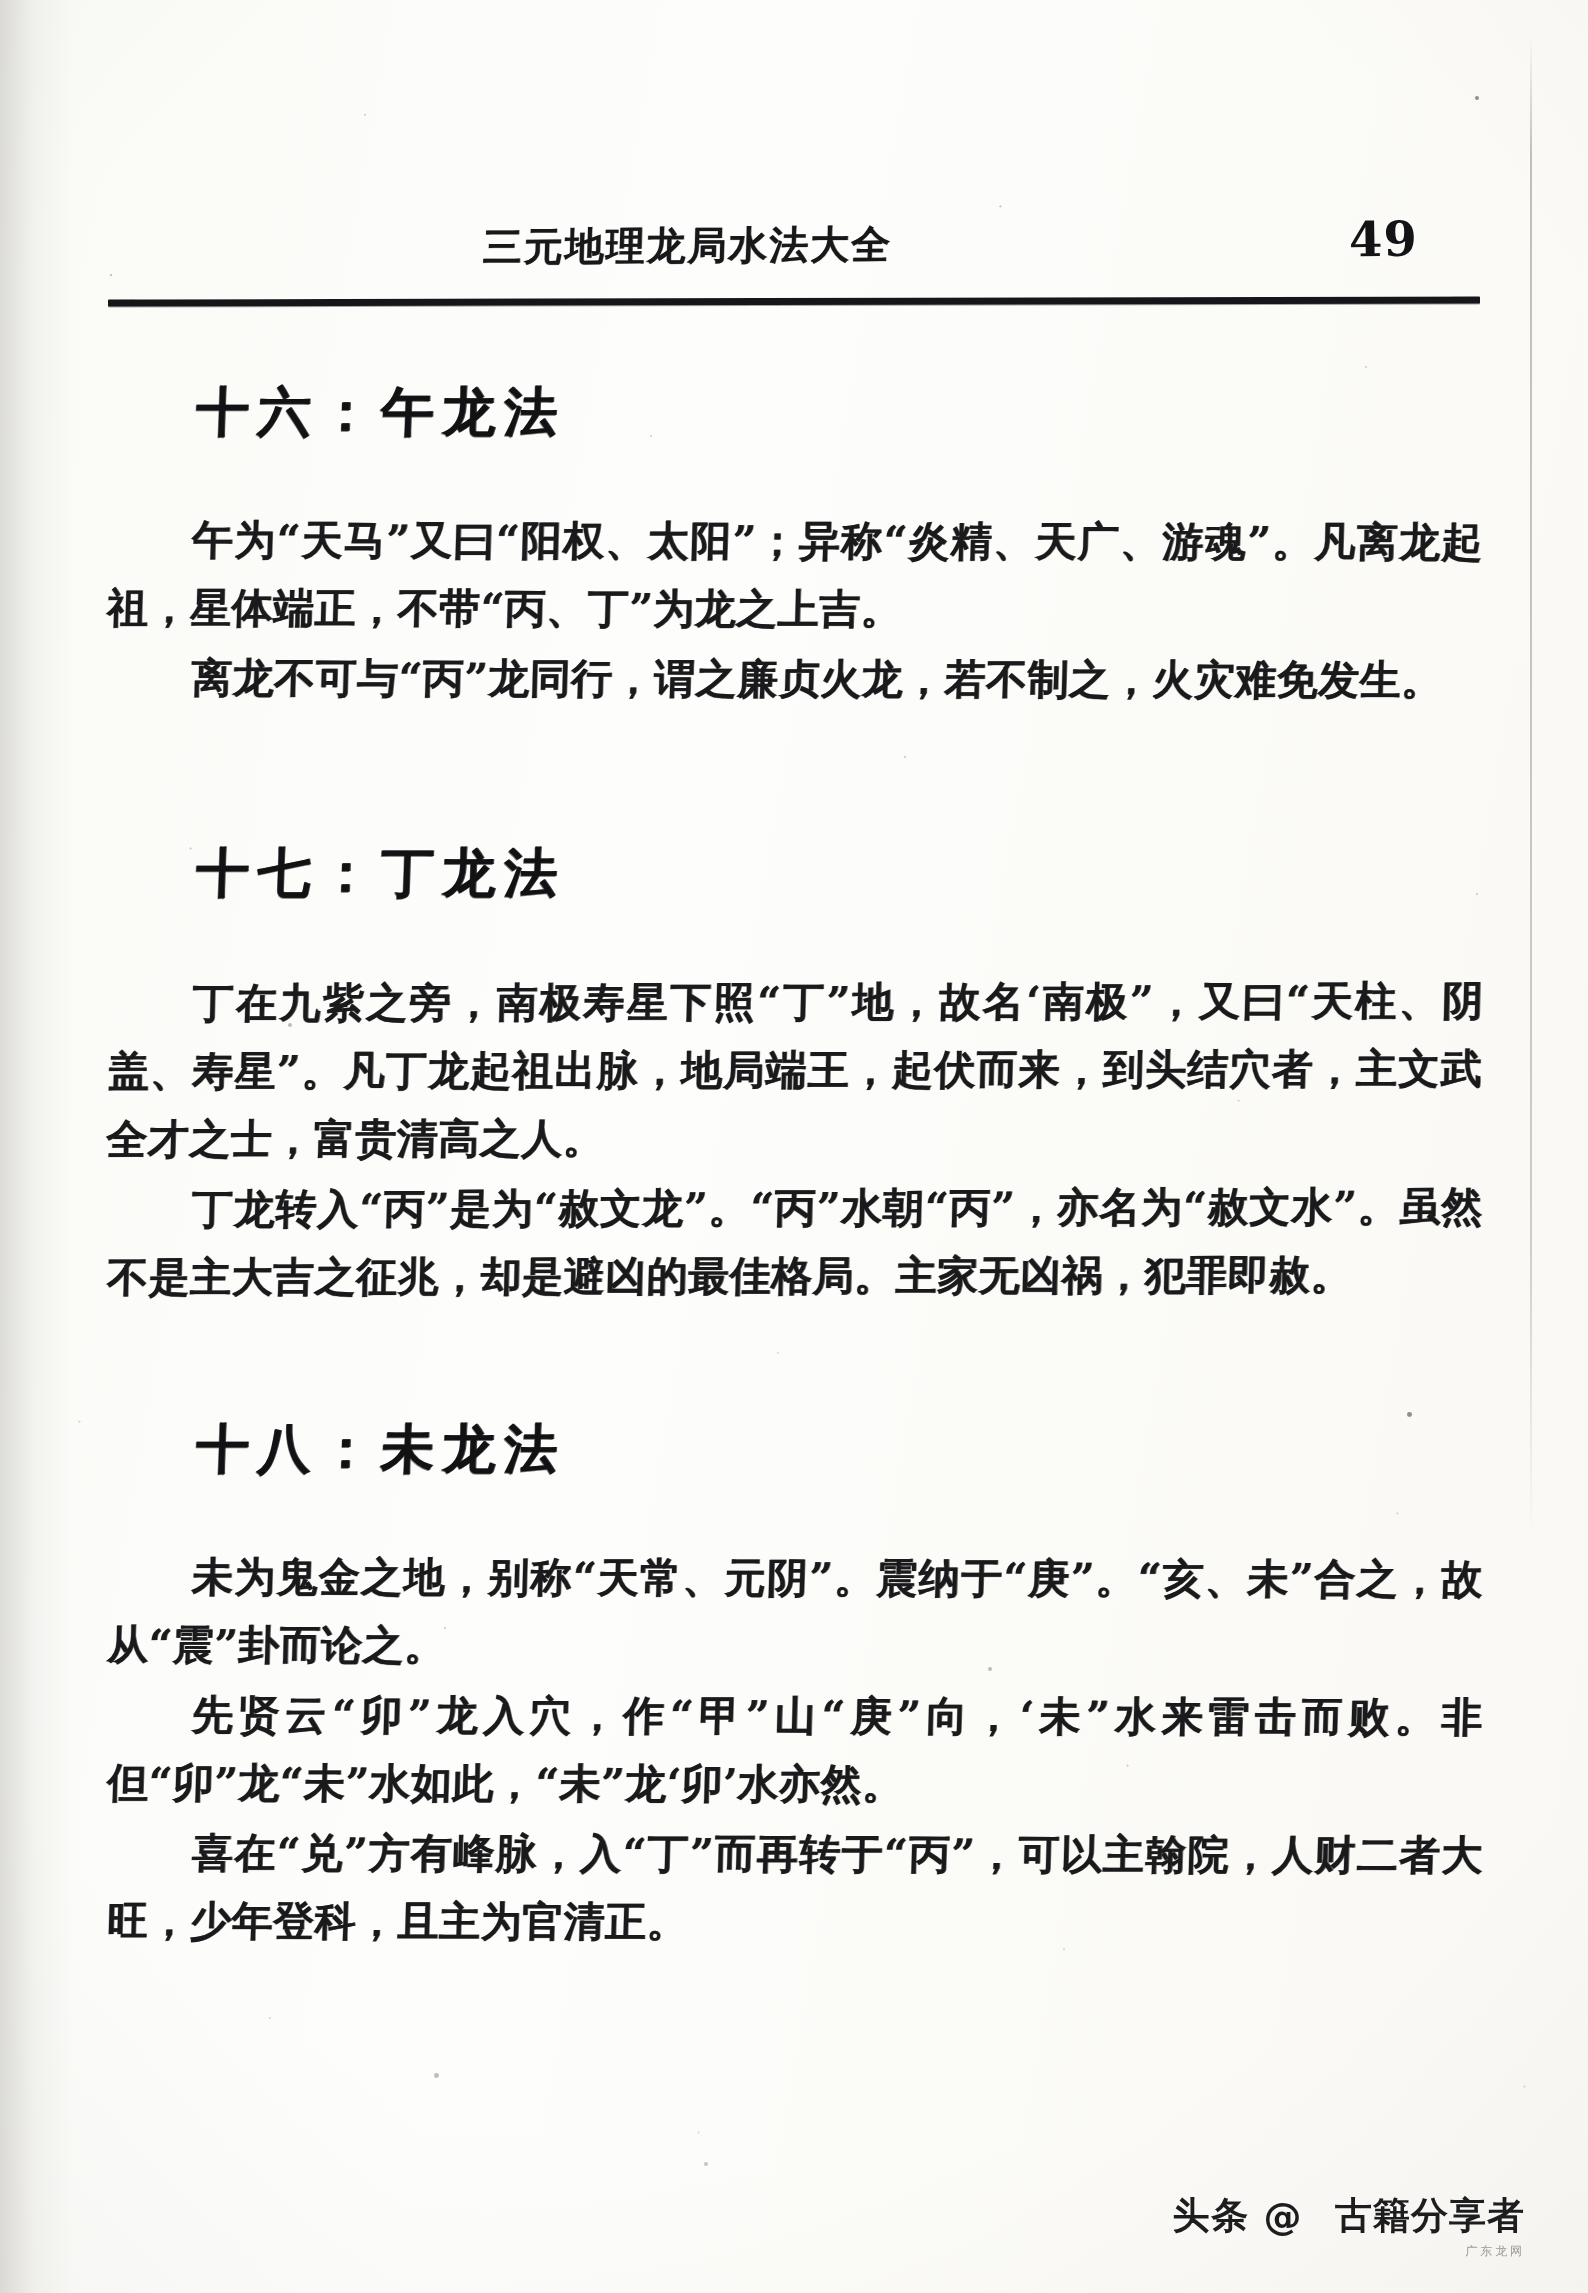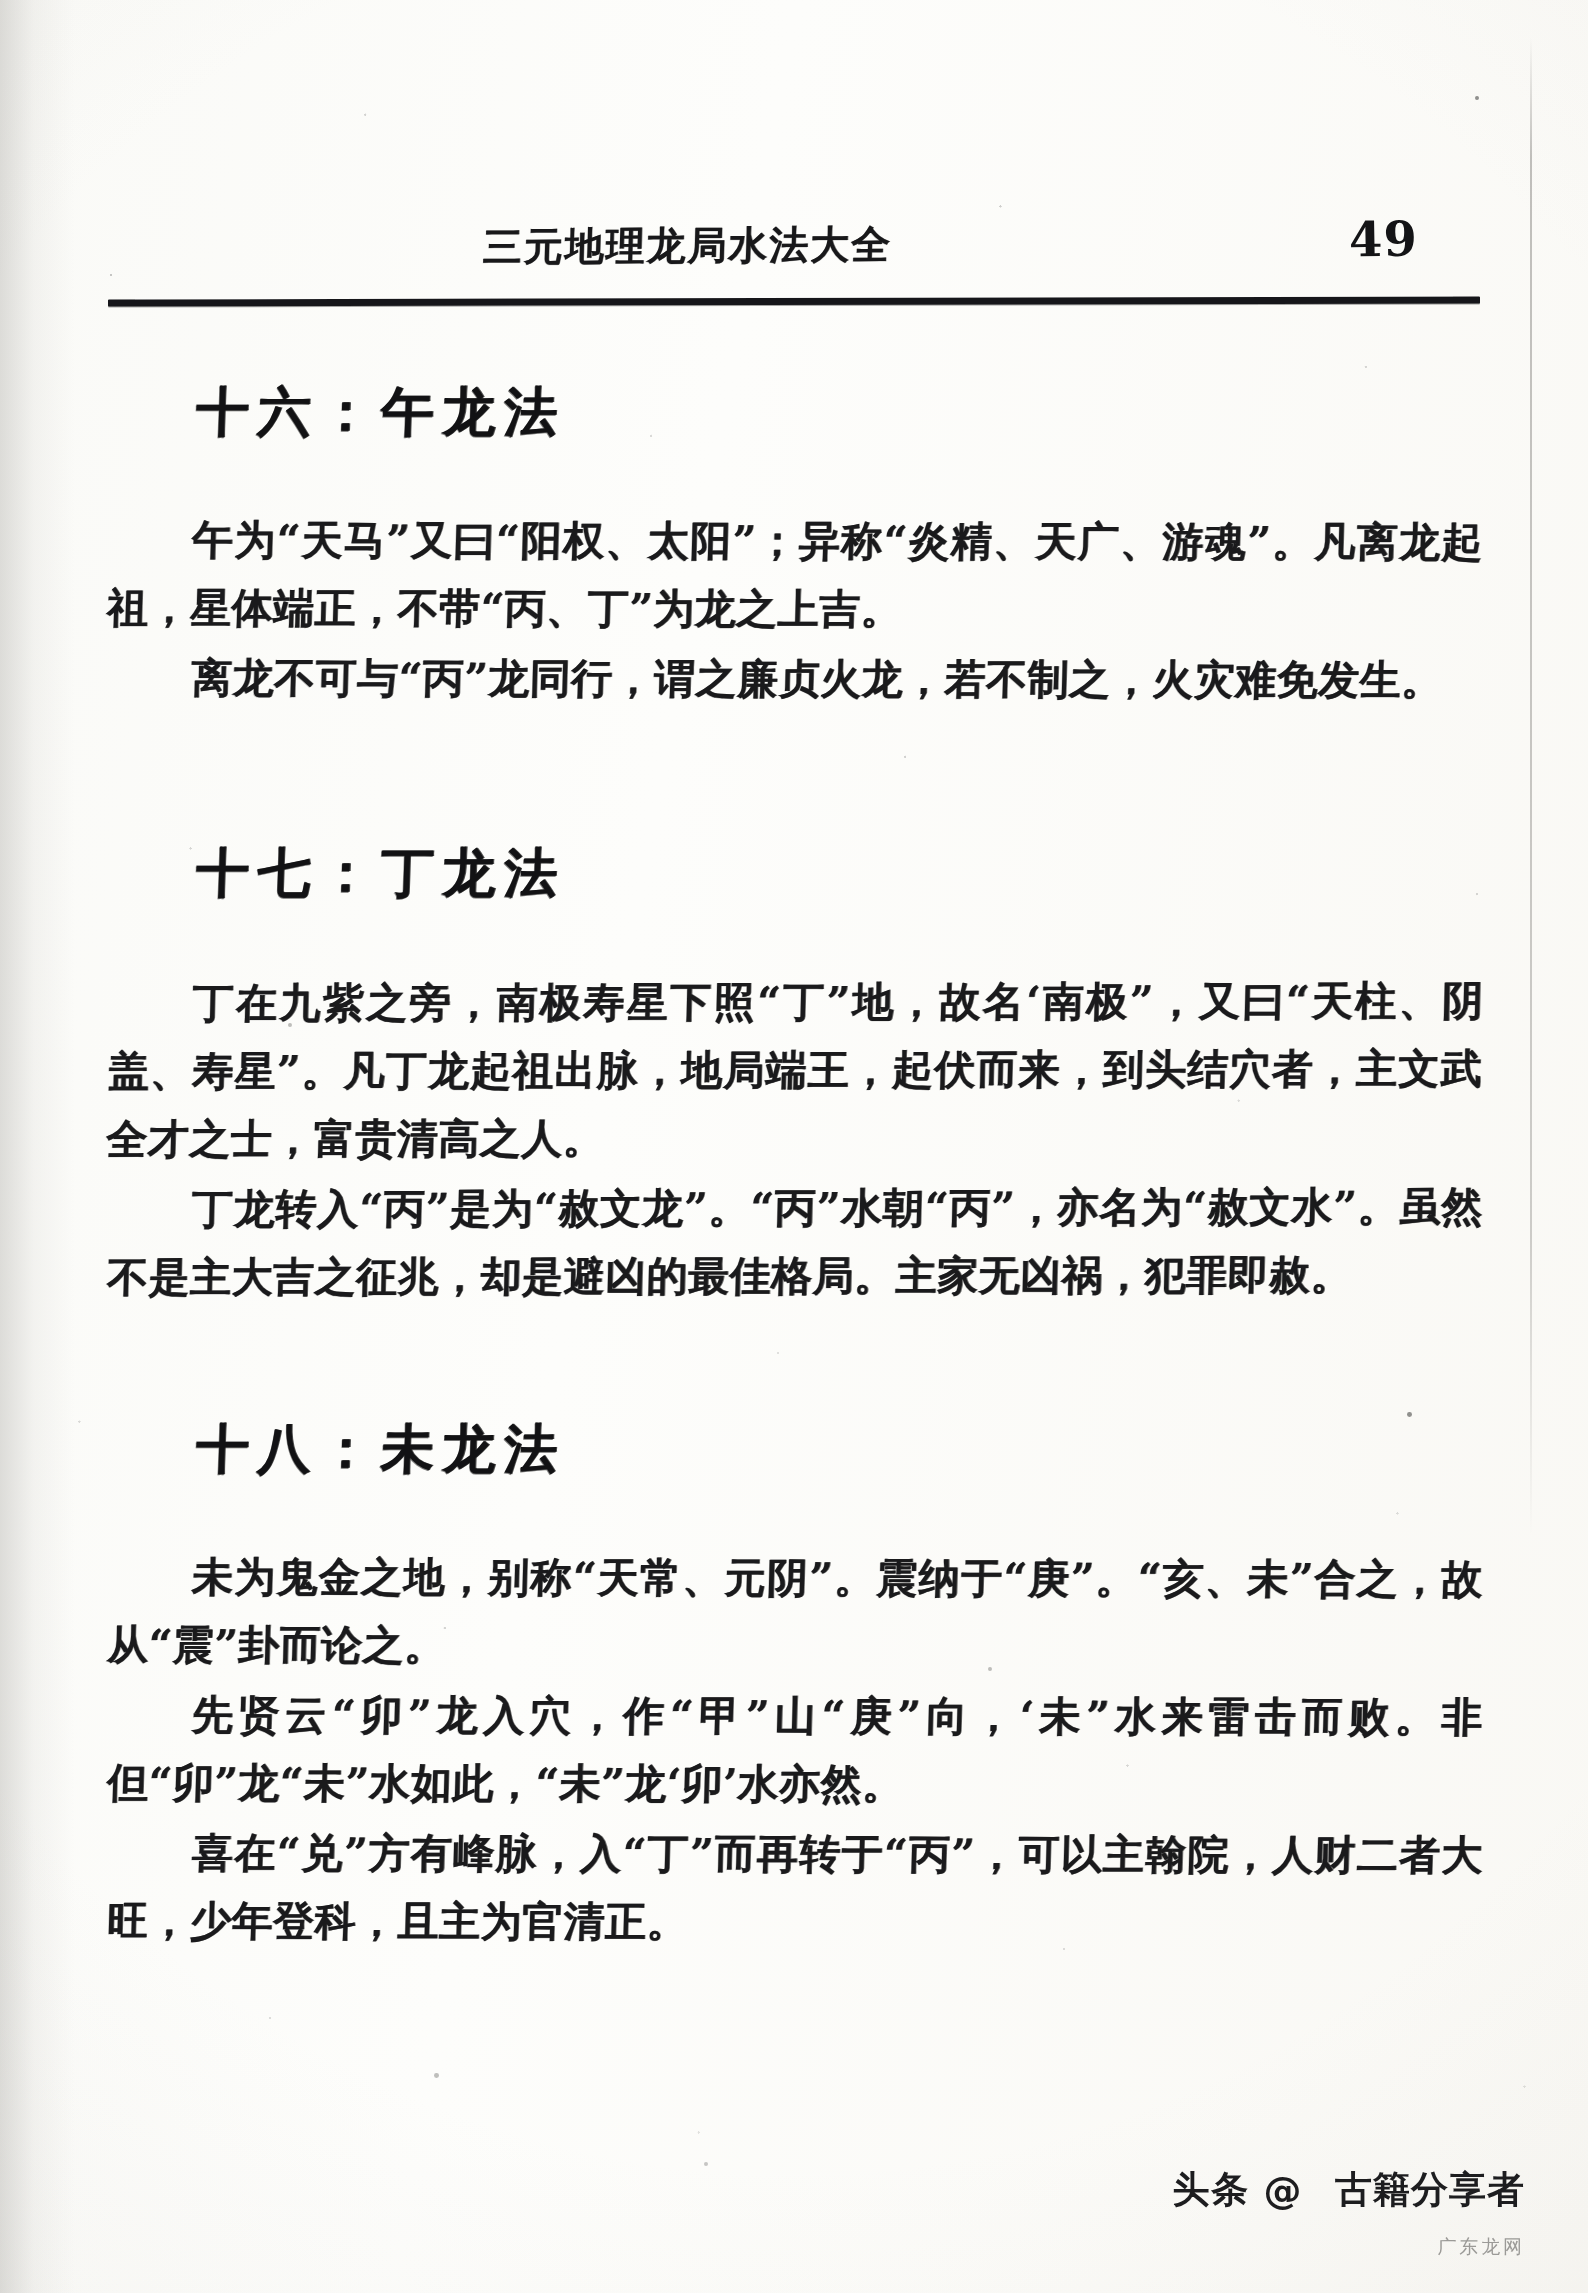--- a/index.html
+++ b/index.html
@@ -175,21 +175,21 @@
   p.para.indent { text-indent: 83px; }
 
   
   .section:nth-of-type(odd) p.para { transform: skewX(-1.5deg) rotate(-0.12deg); }
   .section:nth-of-type(even) p.para { transform: skewX(-1.5deg) rotate(0.1deg); }
 
   
   #watermark {
     position: absolute;
     right: 63px;
-    bottom: 78px;
+    bottom: 52px;
     display: flex;
     align-items: center;
     gap: 13.4px;
     color: #1d1d1f;
     white-space: nowrap;
     justify-content: center;
   }
   #watermark .wm-toutiao {
     font-family: "DejaVu Sans", sans-serif;
     font-size: 37px;
@@ -206,21 +206,21 @@
     font-size: 37px;
     font-weight: 700;
     letter-spacing: 1px;
     margin-left: 20px;
   }
   #watermark-sub {
     position: absolute;
     right: 63px;
     bottom: 33px;
     font-family: "DejaVu Sans", sans-serif;
-    font-size: 19px;
+    font-size: 12px;
     color: #9b9a97;
     letter-spacing: 2.9px;
   }
 
   
   .fleck { position: absolute; background: #4a4a48; border-radius: 50%; pointer-events: none; opacity: .6; }
 </style>
 </head>
 <body>
 

